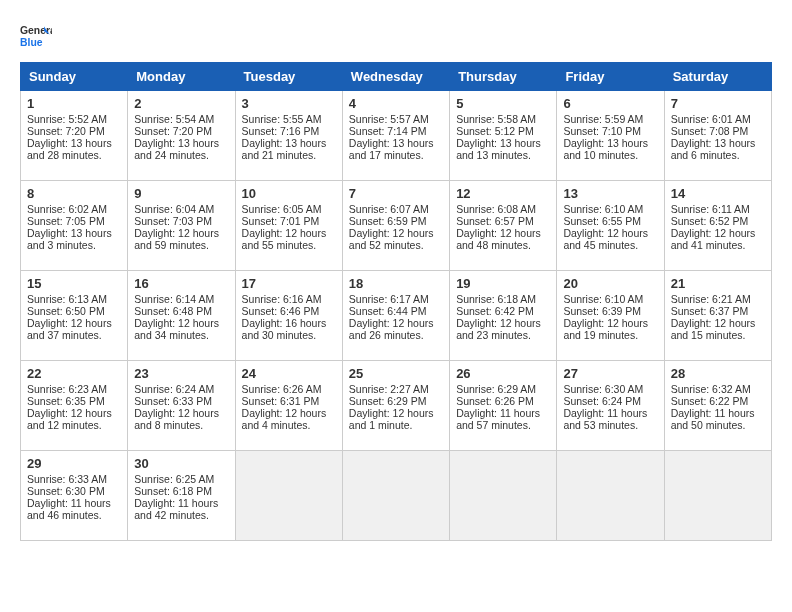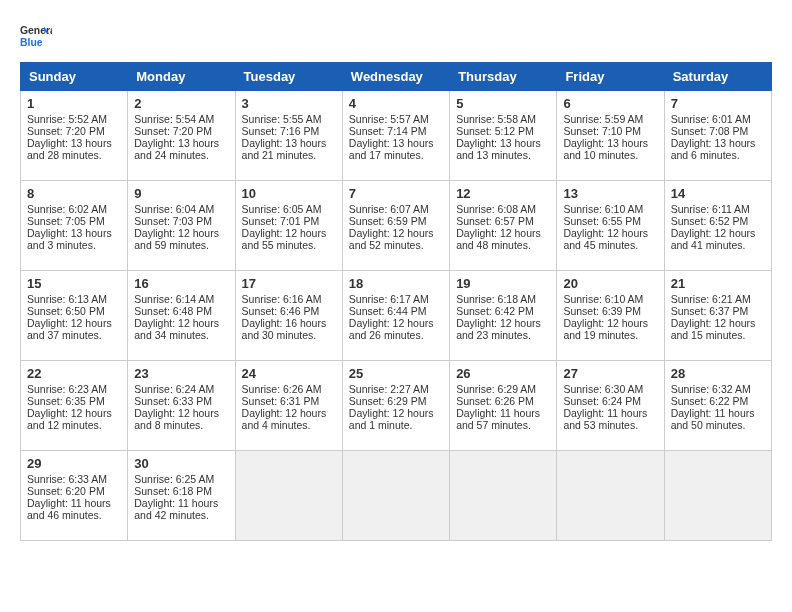--- a/index.html
+++ b/index.html
@@ -213,21 +213,21 @@
 <span>Sunset: 6:24 PM</span><br>
 <span>Daylight: 11 hours and 53 minutes.</span></td>
         <td><span class="day-num">28</span>
 <span>Sunrise: 6:32 AM</span><br>
 <span>Sunset: 6:22 PM</span><br>
 <span>Daylight: 11 hours and 50 minutes.</span></td>
       </tr>
       <tr>
         <td><span class="day-num">29</span>
 <span>Sunrise: 6:33 AM</span><br>
-<span>Sunset: 6:20 PM</span><br>
+<span>Sunset: 6:30 PM</span><br>
 <span>Daylight: 11 hours and 46 minutes.</span></td>
         <td><span class="day-num">30</span>
 <span>Sunrise: 6:25 AM</span><br>
 <span>Sunset: 6:18 PM</span><br>
 <span>Daylight: 11 hours and 42 minutes.</span></td>
         <td class="empty"></td>
         <td class="empty"></td>
         <td class="empty"></td>
         <td class="empty"></td>
         <td class="empty"></td>

